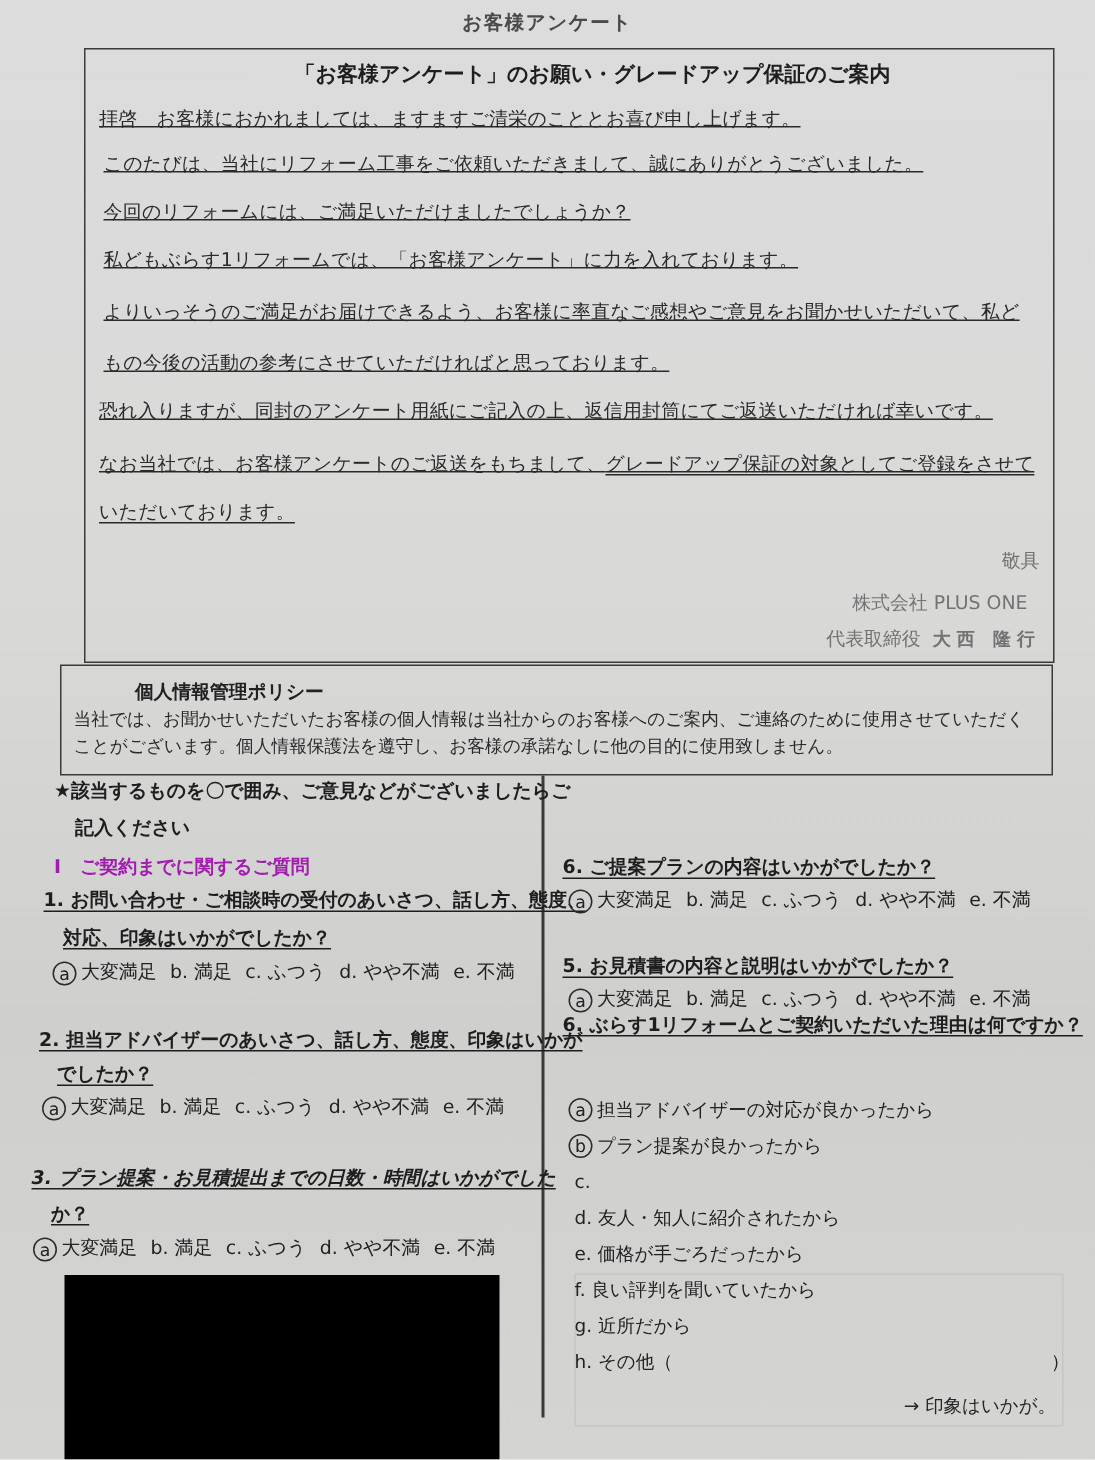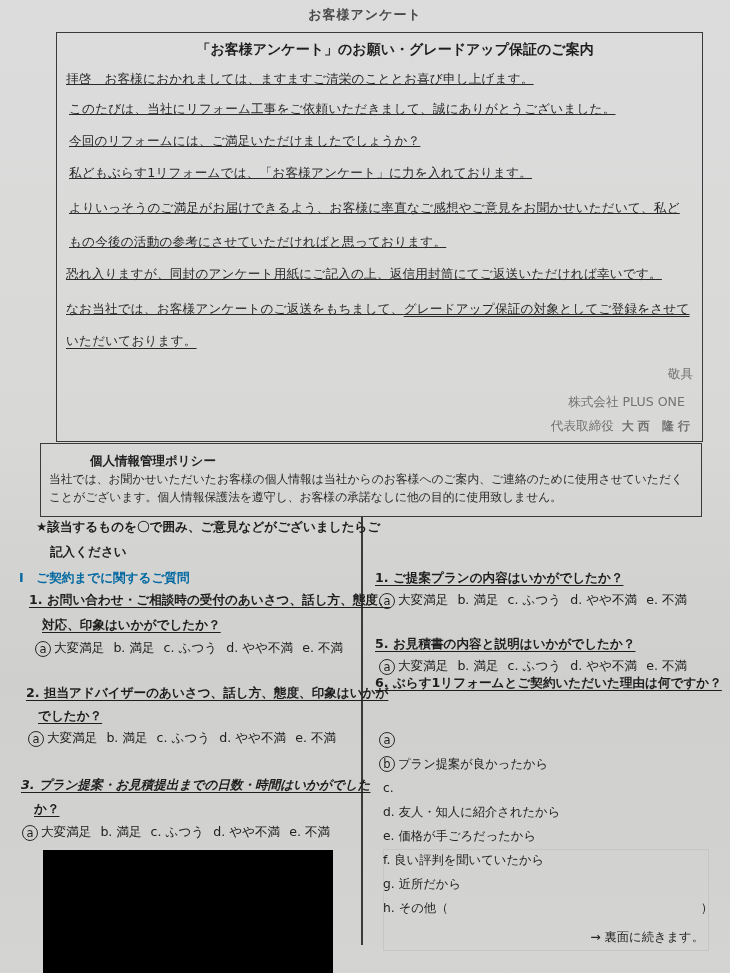--- a/index.html
+++ b/index.html
@@ -16,21 +16,21 @@
   .para { left:66px; font-size:12.6px; color:#2a2a2a; white-space:nowrap; letter-spacing:0.2px;text-decoration:underline; }
   .para.indent { left:69px; }
   .underline { text-decoration:underline; text-underline-offset:3px; }
   .closing { right:36px; font-size:12.6px; white-space:nowrap; color:#737373; }
   .sig { font-family:"DejaVu Serif", serif; font-weight:bold; font-size:12px; margin-left:8px; letter-spacing:4px; }
   .policy-box { left:40px; top:443px; width:662px; height:74px; border:1.5px solid #3a3a3a; box-sizing:border-box; }
   .policy-title { left:52px; top:453px; font-size:12.5px; font-weight:bold; color:#222;margin-left:38px; }
   .policy-text { left:49px; font-size:11.8px; color:#2a2a2a; white-space:nowrap; }
   .divider { left:361px; top:517px; width:1.5px; height:428px; background:#3a3a3a; }
   .instr { left:36px; font-size:12.6px; font-weight:bold; color:#1e1e1e; white-space:nowrap; }
-  .section { left:19px; top:570px; font-size:12.6px; font-weight:bold; color:#0369a1; white-space:nowrap; }
+  .section { left:36px; top:570px; font-size:12.6px; font-weight:bold; color:#a21caf; white-space:nowrap; }
   .q { font-size:12.6px; font-weight:bold; color:#1e1e1e; white-space:nowrap; text-decoration:underline; text-underline-offset:3px; text-decoration-thickness:1px; }
   .opts { font-size:12.6px; color:#222; white-space:nowrap; display:flex; gap:9px; align-items:center; }
   .opt { display:inline-flex; align-items:center; }
   .circled { display:inline-flex; align-items:center; justify-content:center; width:16px; height:16px; border:1.3px solid #2a2a2a; border-radius:50%; margin-right:3px; font-size:11.5px; box-sizing:border-box; }
   .reasons .row { font-size:12.3px; color:#222; white-space:nowrap; display:flex; align-items:center; height:24px; }
   .redact { left:43px; top:850px; width:290px; height:123px; background:#000; }
   .faint-box { left:383px; top:849px; width:324px; height:100px; border:1px solid #c6c6c6; }
 </style>
 </head>
 <body>
@@ -103,21 +103,21 @@
       <span>大変満足</span>
     </span>
   <span class="opt">b. 満足</span>
   <span class="opt">c. ふつう</span>
   <span class="opt">d. やや不満</span>
   <span class="opt">e. 不満</span>
 </div>
 
 <div class="abs redact"></div>
 
-<div class="abs q" style="top:570px; left:375px;">1. ご提案プランの内容はいかがでしたか？</div>
+<div class="abs q" style="top:570px; left:375px;">6. ご提案プランの内容はいかがでしたか？</div>
 <div class="abs opts" style="top:592px; left:379px;">
   <span class="opt">
       <span class="circled">a</span>
       <span>大変満足</span>
     </span>
   <span class="opt">b. 満足</span>
   <span class="opt">c. ふつう</span>
   <span class="opt">d. やや不満</span>
   <span class="opt">e. 不満</span>
 </div>
@@ -132,25 +132,26 @@
   <span class="opt">c. ふつう</span>
   <span class="opt">d. やや不満</span>
   <span class="opt">e. 不満</span>
 </div>
 
 <div class="abs q" style="top:675px; left:375px;">6. ぶらす1リフォームとご契約いただいた理由は何ですか？</div>
 <div class="abs faint-box"></div>
 <div class="abs reasons" style="top:728px; left:379px;">
   <div class="row">
       <span class="circled">a</span>
+      <span>担当アドバイザーの対応が良かったから</span>
     </div>
   <div class="row">
       <span class="circled">b</span>
       <span>プラン提案が良かったから</span>
     </div>
   <div class="row" style="padding-left:4px"><span>c.</span>&nbsp;</div>
   <div class="row" style="padding-left:4px"><span>d.</span>&nbsp;<span>友人・知人に紹介されたから</span></div>
   <div class="row" style="padding-left:4px"><span>e.</span>&nbsp;<span>価格が手ごろだったから</span></div>
   <div class="row" style="padding-left:4px"><span>f.</span>&nbsp;<span>良い評判を聞いていたから</span></div>
   <div class="row" style="padding-left:4px"><span>g.</span>&nbsp;<span>近所だから</span></div>
   <div class="row" style="padding-left:4px; width:330px; position:relative;"><span>h.</span>&nbsp;<span>その他（</span><span style="position:absolute; right:0;">）</span></div>
 </div>
-<div class="abs" style="top:929px; right:26px; font-size:12.3px; white-space:nowrap;">→  裏面に続きます。</div>
+<div class="abs" style="top:929px; right:26px; font-size:12.3px; white-space:nowrap;">→  印象はいかが。</div>
 
 </body></html>

